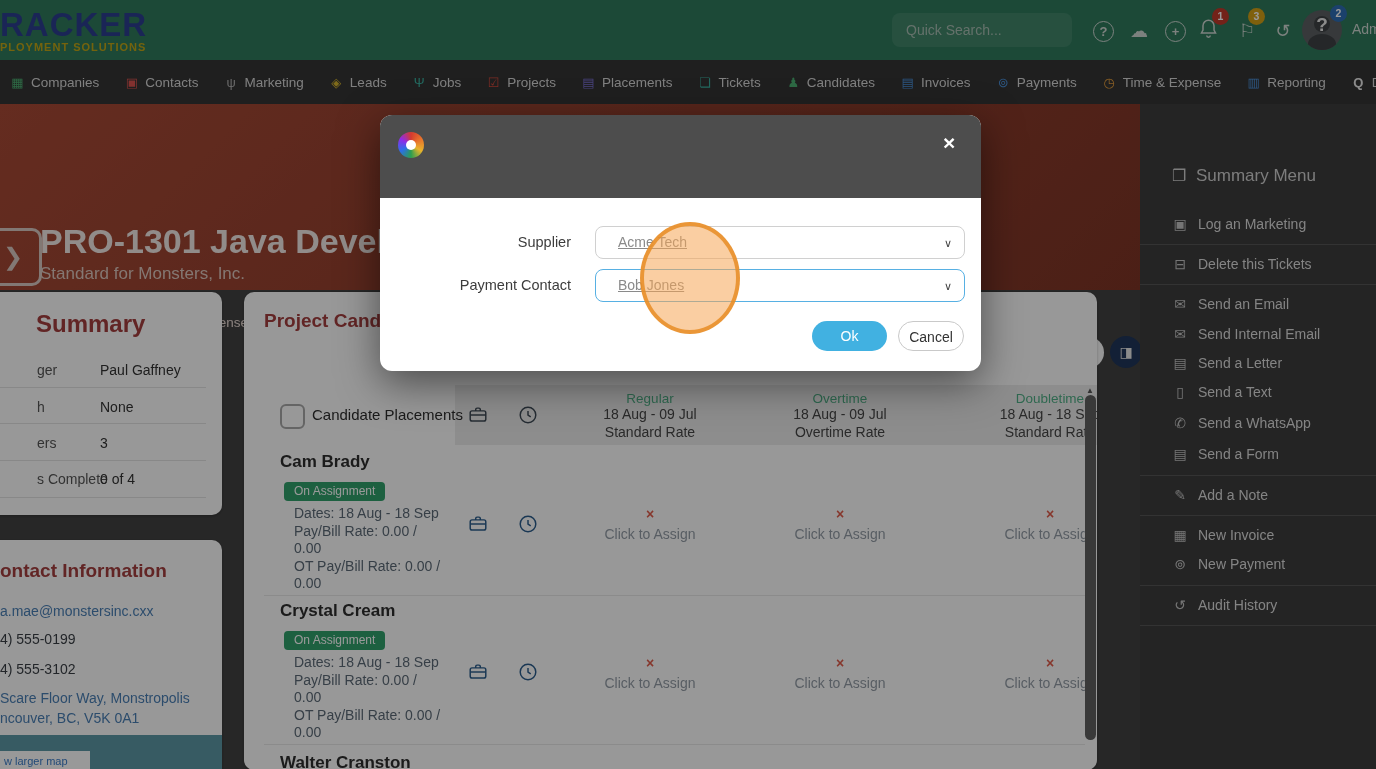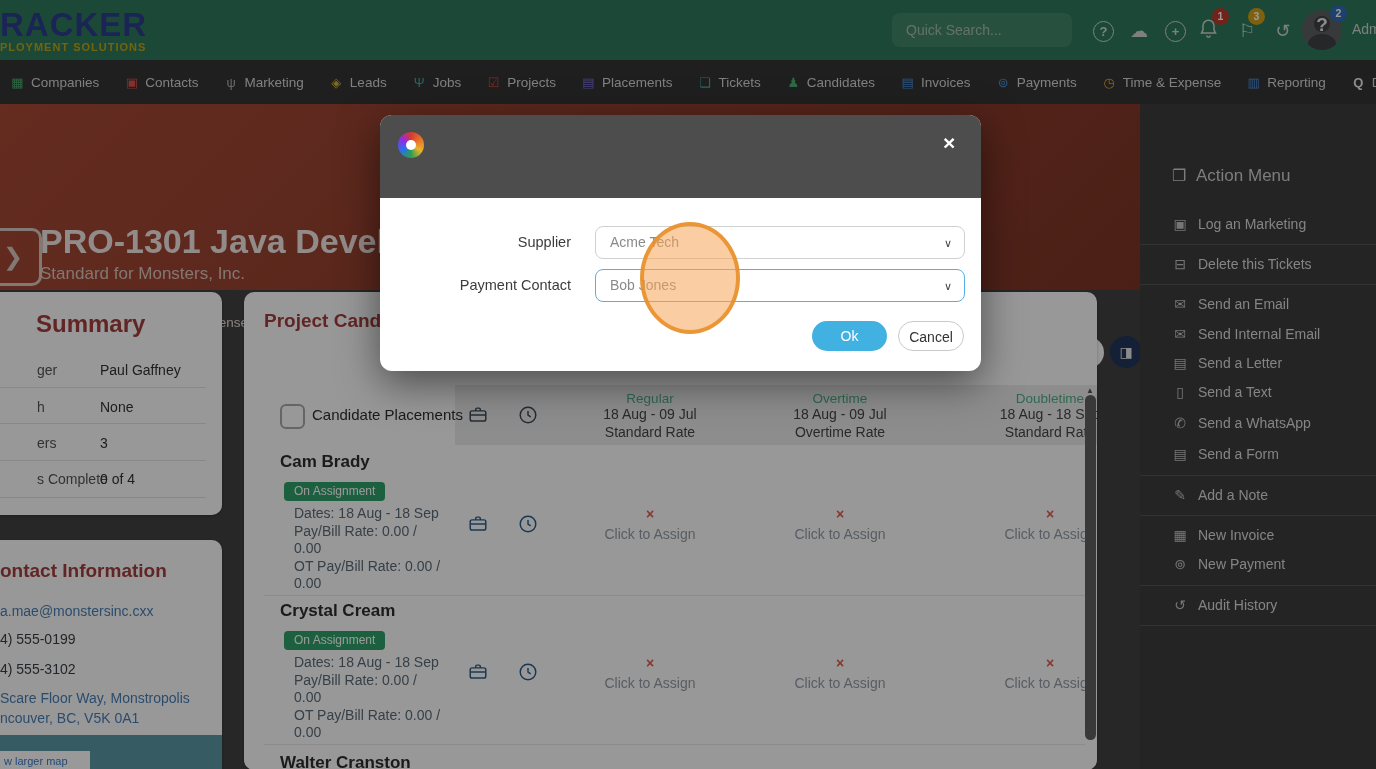--- a/index.html
+++ b/index.html
@@ -79,21 +79,21 @@
   .modal{position:absolute;left:380px;top:115px;width:601px;height:256px;z-index:60;border-radius:12px;
     box-shadow:0 12px 40px rgba(0,0,0,0.5);background:#ffffff;}
   .m-head{position:absolute;left:0;top:0;width:601px;height:83px;background:#4d4d4d;border-radius:12px 12px 0 0;}
   .m-logo{position:absolute;left:18px;top:17px;width:26px;height:26px;border-radius:50%;
     background:conic-gradient(#d53a2f,#e8742c,#e8b32c,#2c9e4f,#2c6fe8,#8e2ce8,#d53a2f);}
   .m-logo::after{content:"";position:absolute;left:8px;top:8px;width:10px;height:10px;border-radius:50%;background:#fff;}
   .m-title{position:absolute;left:51px;top:15px;width:470px;color:#ffffff;font-size:19px;font-weight:bold;line-height:27px;}
   .m-close{position:absolute;left:563px;top:16px;color:#ffffff;font-size:21px;font-weight:bold;cursor:default;}
   .m-label{position:absolute;width:185px;text-align:right;font-size:14.5px;color:#3c3c3c;}
   .m-select{position:absolute;left:215px;width:370px;height:33px;border:1px solid #d0d0d0;border-radius:8px;
-    box-sizing:border-box;font-size:14px;color:#8a8a8a;line-height:31px;padding-left:14px;background:#fff;}
+    box-sizing:border-box;font-size:14px;color:#8a8a8a;line-height:31px;padding-left:22px;background:#fff;text-decoration:underline;}
   .m-select.focus{border:1.5px solid #57b0e3;}
   .m-select .chev{position:absolute;right:12px;top:0;color:#444;font-size:11px;}
   .m-btn{position:absolute;top:206px;height:30px;border-radius:15px;font-size:14px;line-height:30px;text-align:center;}
   .m-ok{left:432px;width:75px;background:#41b1e1;color:#fff;}
   .m-cancel{left:518px;width:66px;background:#fff;border:1px solid #c9c9c9;box-sizing:border-box;color:#333;}
   .clickind{position:absolute;left:640px;top:222px;width:100px;height:112px;z-index:70;border-radius:50%;
     background:rgba(246,166,86,0.55);border:4px solid rgba(232,141,36,0.85);box-sizing:border-box;}
   svg{display:block;}
 </style>
 </head>
@@ -344,21 +344,21 @@
     <div>
       <div class="rname" style="left:36px;top:461px">Walter Cranston</div>
     </div>
 
     <div class="sarrow">▲</div>
     <div class="sbar"></div>
   </div>
 
   <div class="amenu">
     <div class="am-tico">❐</div>
-    <div class="am-title">Action Menu</div>
+    <div class="am-title">Summary Menu</div>
 
     <div class="am-it" style="top:112px">
         <span class="am-ic">▣</span>
         <span>Log an Marketing</span>
       </div>
     <div class="am-div" style="top:140px"></div>
     <div class="am-it" style="top:152px">
         <span class="am-ic">⊟</span>
         <span>Delete this Tickets</span>
       </div>

